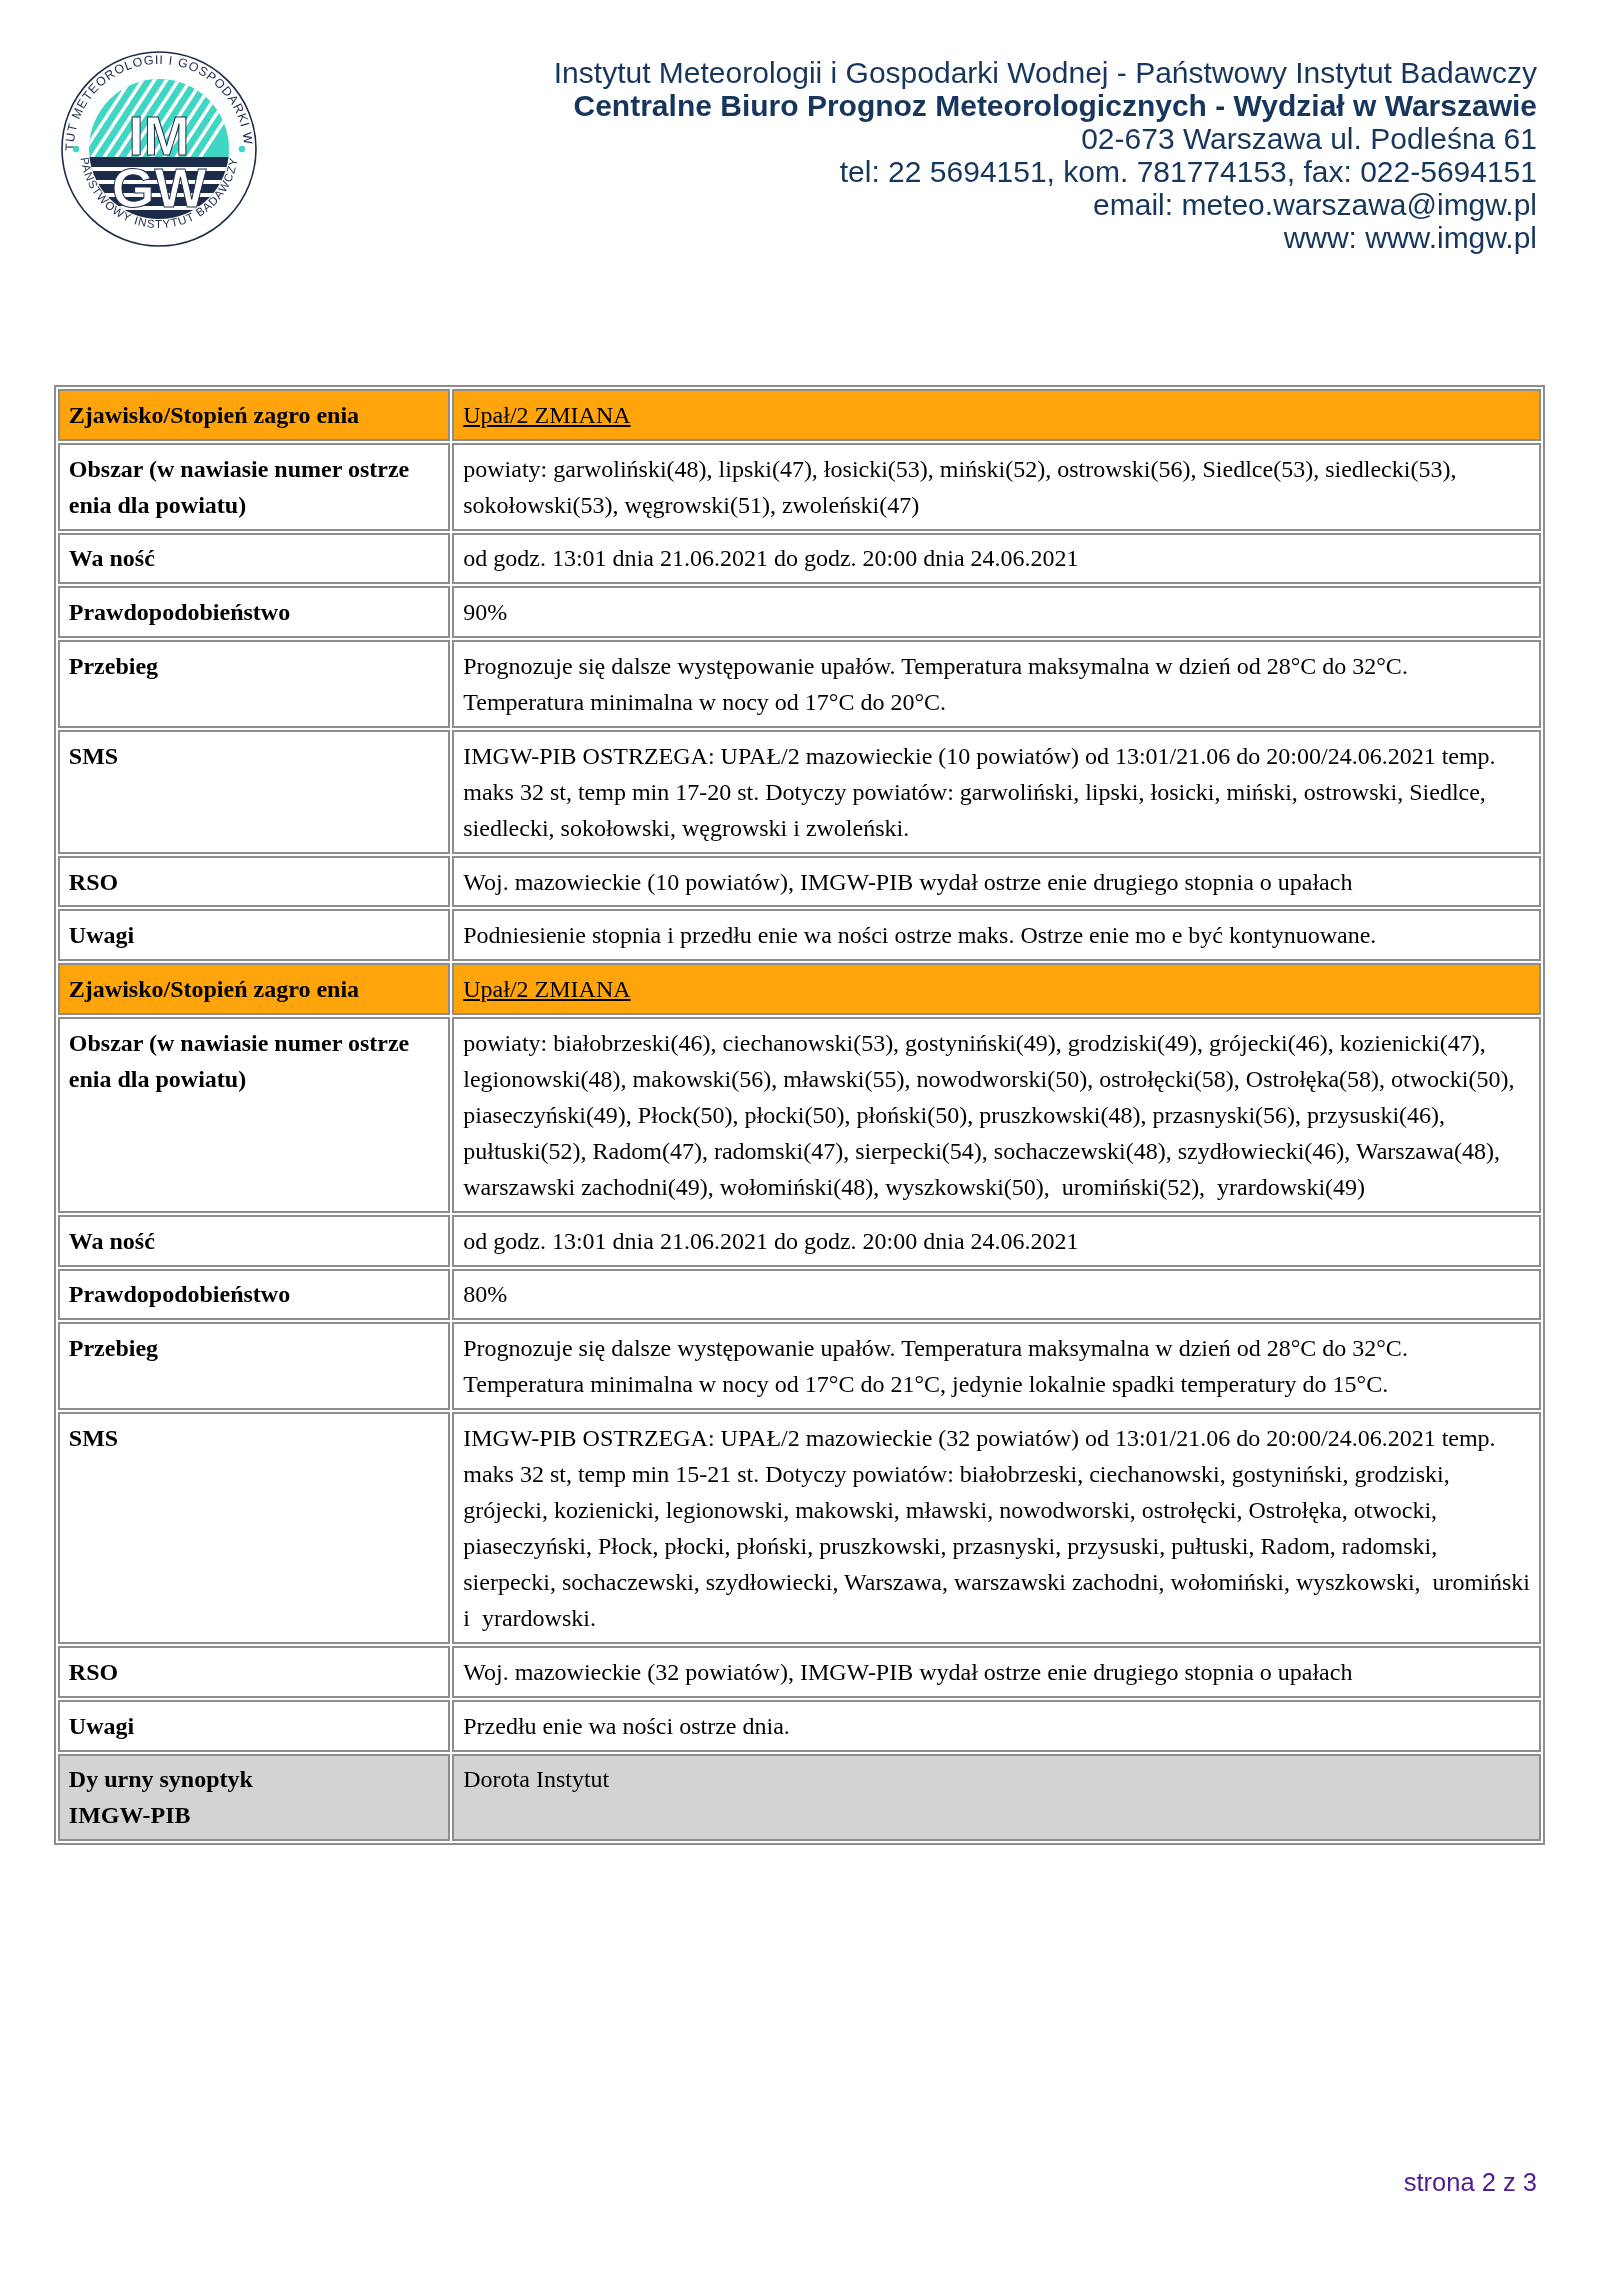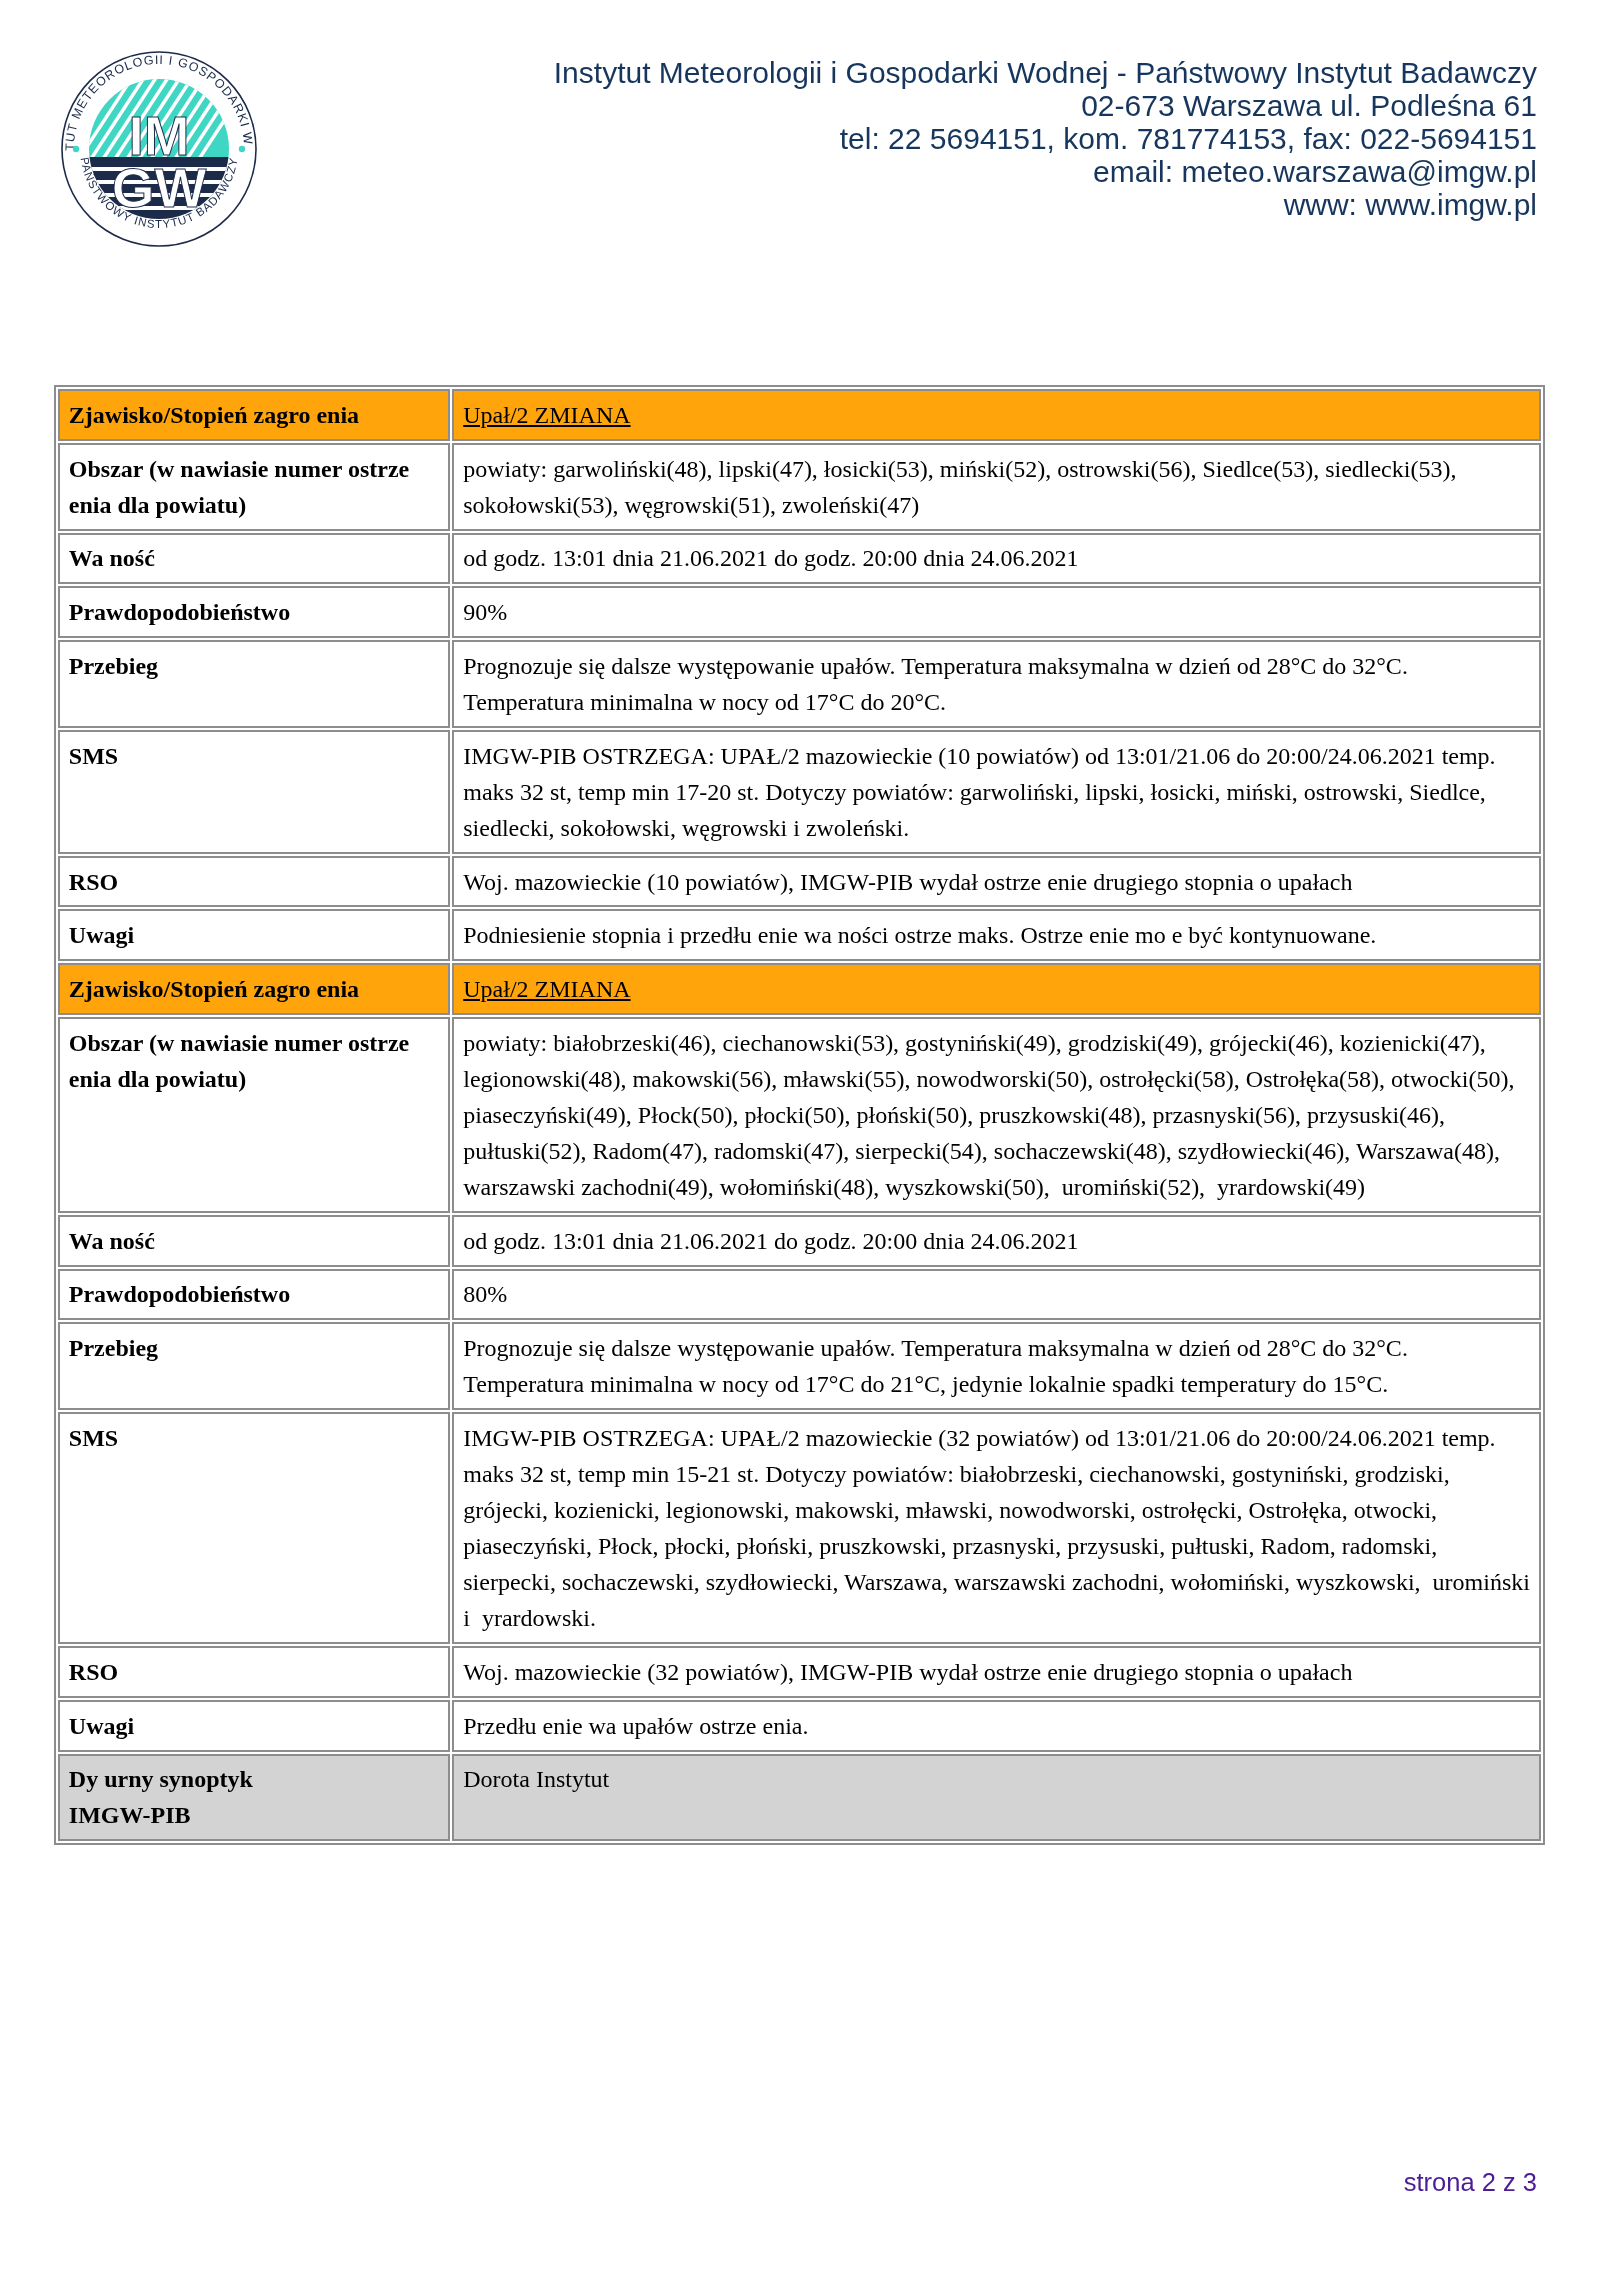--- a/index.html
+++ b/index.html
@@ -124,20 +124,21 @@
     <text font-family="Liberation Sans, sans-serif" font-size="11.5" fill="#1C2B4A" letter-spacing="1">
       <textPath href="#arcBottom" startOffset="50%" text-anchor="middle">PAŃSTWOWY INSTYTUT BADAWCZY</textPath>
     </text>
     <circle cx="17" cy="100" r="3.2" fill="#3FD6C4"></circle>
     <circle cx="183" cy="100" r="3.2" fill="#3FD6C4"></circle>
   </svg>
 </div>
 
 <div class="letterhead">
   <div>Instytut Meteorologii i Gospodarki Wodnej - Państwowy Instytut Badawczy</div>
+  <div class="bold">Centralne Biuro Prognoz Meteorologicznych - Wydział w Warszawie</div>
   <div>02-673 Warszawa ul. Podleśna 61</div>
   <div>tel: 22 5694151, kom. 781774153, fax: 022-5694151</div>
   <div>email: meteo.warszawa@imgw.pl</div>
   <div>www: www.imgw.pl</div>
 </div>
 
 <div class="table-wrap">
   <table class="warnings">
     <tbody>
         <tr class="header">
@@ -195,21 +196,21 @@
         <tr class="normal">
     <td class="label-cell">SMS</td>
     <td class="value-cell">IMGW-PIB OSTRZEGA: UPAŁ/2 mazowieckie (32 powiatów) od 13:01/21.06 do 20:00/24.06.2021 temp. maks 32 st, temp min 15-21 st. Dotyczy powiatów: białobrzeski, ciechanowski, gostyniński, grodziski, grójecki, kozienicki, legionowski, makowski, mławski, nowodworski, ostrołęcki, Ostrołęka, otwocki, piaseczyński, Płock, płocki, płoński, pruszkowski, przasnyski, przysuski, pułtuski, Radom, radomski, sierpecki, sochaczewski, szydłowiecki, Warszawa, warszawski zachodni, wołomiński, wyszkowski,  uromiński i  yrardowski.</td>
   </tr>
         <tr class="normal">
     <td class="label-cell">RSO</td>
     <td class="value-cell">Woj. mazowieckie (32 powiatów), IMGW-PIB wydał ostrze enie drugiego stopnia o upałach</td>
   </tr>
         <tr class="normal">
     <td class="label-cell">Uwagi</td>
-    <td class="value-cell">Przedłu enie wa upałów ostrze enia.</td>
+    <td class="value-cell">Przedłu enie wa ności ostrze dnia.</td>
   </tr>
         <tr class="footer">
     <td class="label-cell">Dy urny synoptyk
 IMGW-PIB</td>
     <td class="value-cell">Dorota Instytut</td>
   </tr>
       </tbody>
   </table>
 </div>
 

